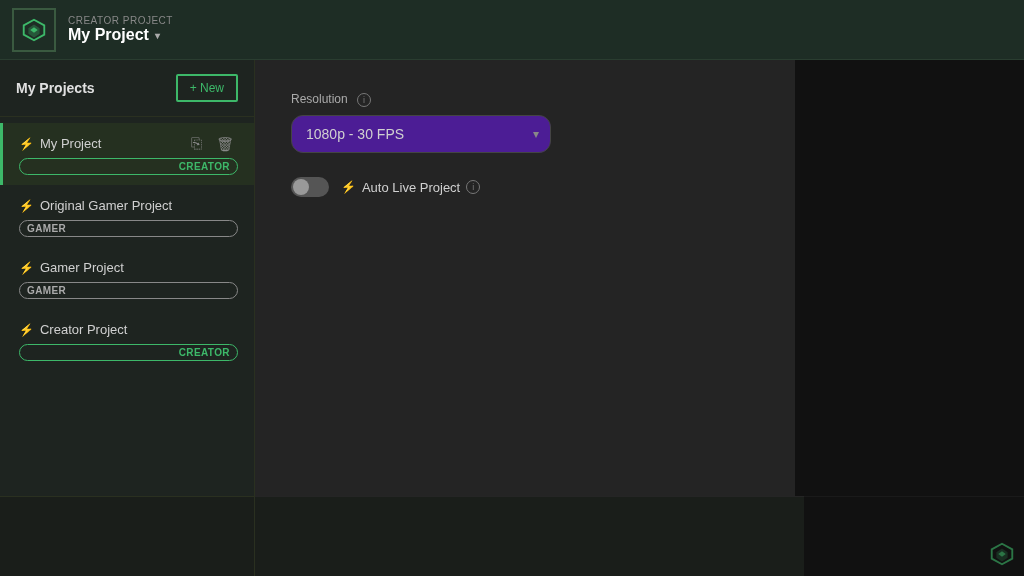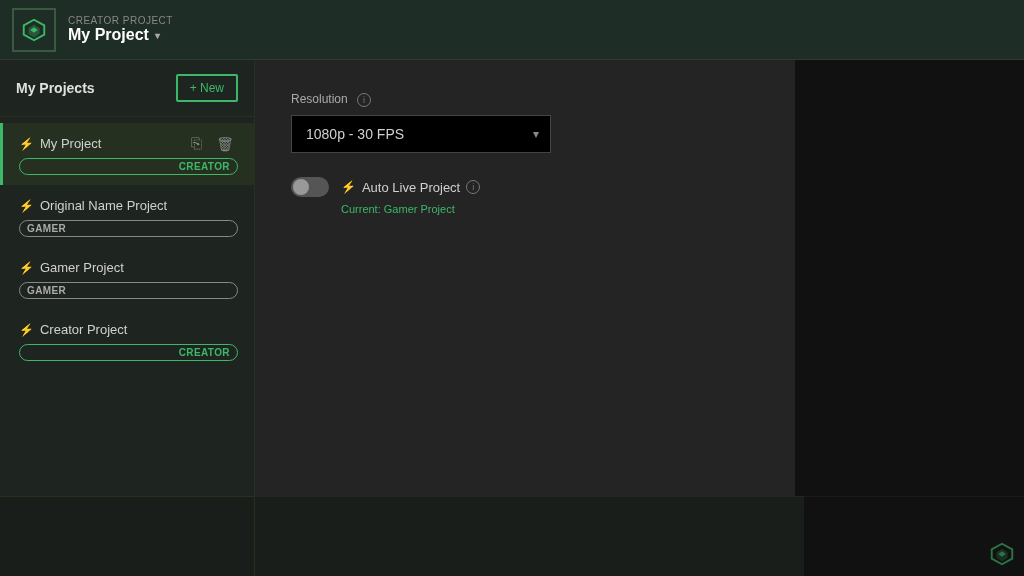--- a/index.html
+++ b/index.html
@@ -217,29 +217,29 @@
       outline: none;
     }
     .form-input::placeholder { color: #555; }
 
     .form-select-wrapper {
       position: relative;
       width: 260px;
     }
     .form-select {
       width: 100%;
-      background: #000000;
+      background: #4c1d95;
       border: 1px solid #444;
       color: #d0d0d0;
       font-size: 14px;
       padding: 10px 36px 10px 14px;
       outline: none;
       appearance: none;
       cursor: pointer;
-      border-radius: 0;
+      border-radius: 12px;
     }
     .select-arrow {
       position: absolute;
       right: 12px;
       top: 50%;
       transform: translateY(-50%);
       color: #888;
       pointer-events: none;
       font-size: 12px;
     }
@@ -384,21 +384,21 @@
             <button class="action-btn" title="Delete">🗑</button>
           </div>
         </div>
         <span class="badge badge-creator">CREATOR</span>
       </div>
 
       <div class="project-item">
         <div class="project-item-top">
           <div class="project-item-name">
             <span class="bolt-icon">⚡</span>
-            <span>Original Name Project</span>
+            <span>Original Gamer Project</span>
           </div>
           <div class="project-item-actions">
             <button class="action-btn" title="Copy">⎘</button>
             <button class="action-btn" title="Delete">🗑</button>
           </div>
         </div>
         <span class="badge badge-gamer">GAMER</span>
       </div>
 
       <div class="project-item">
@@ -458,24 +458,20 @@
         <div class="toggle-row">
           <div class="toggle off">
             <div class="toggle-knob"></div>
           </div>
           <div class="toggle-label">
             <span class="bolt-icon">⚡</span>
             <span>Auto Live Project</span>
             <span class="info-icon">i</span>
           </div>
         </div>
-        <div class="current-label">
-          <span>Current:</span>
-          <span style="color:#3db869;">Gamer Project</span>
-        </div>
       </div>
     </div>
 
     <div class="dark-area"></div>
   </div>
 
 </div>
 
 <div class="bottom-area">
   <div class="bottom-sidebar"></div>

